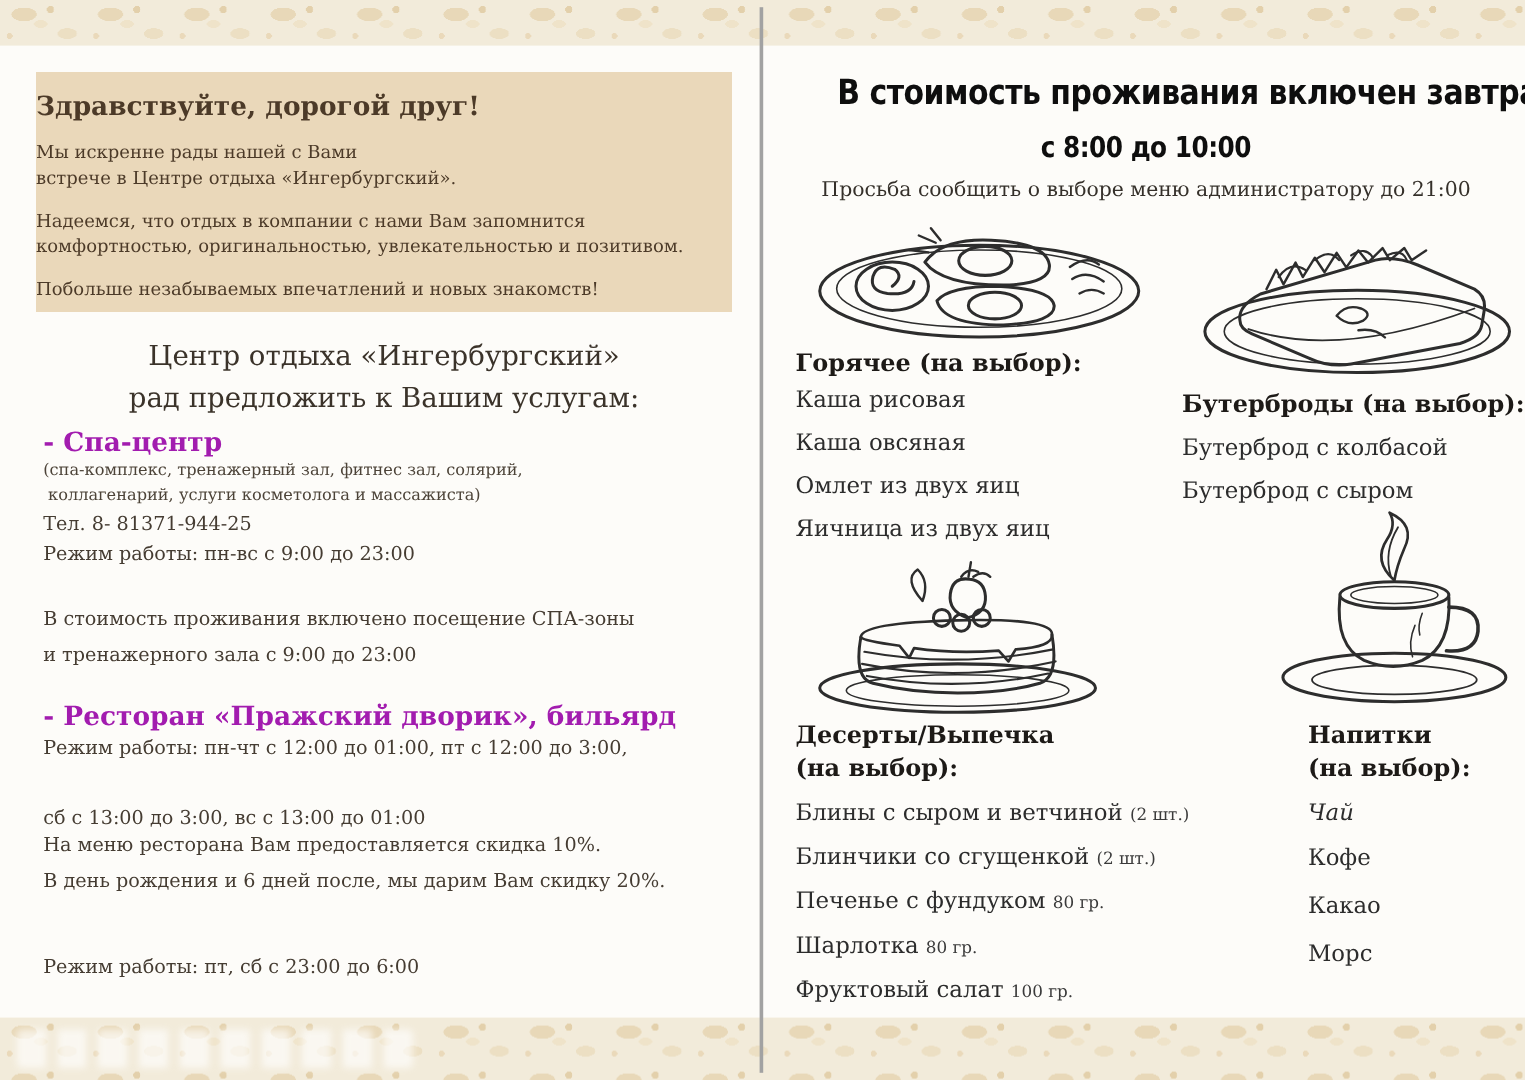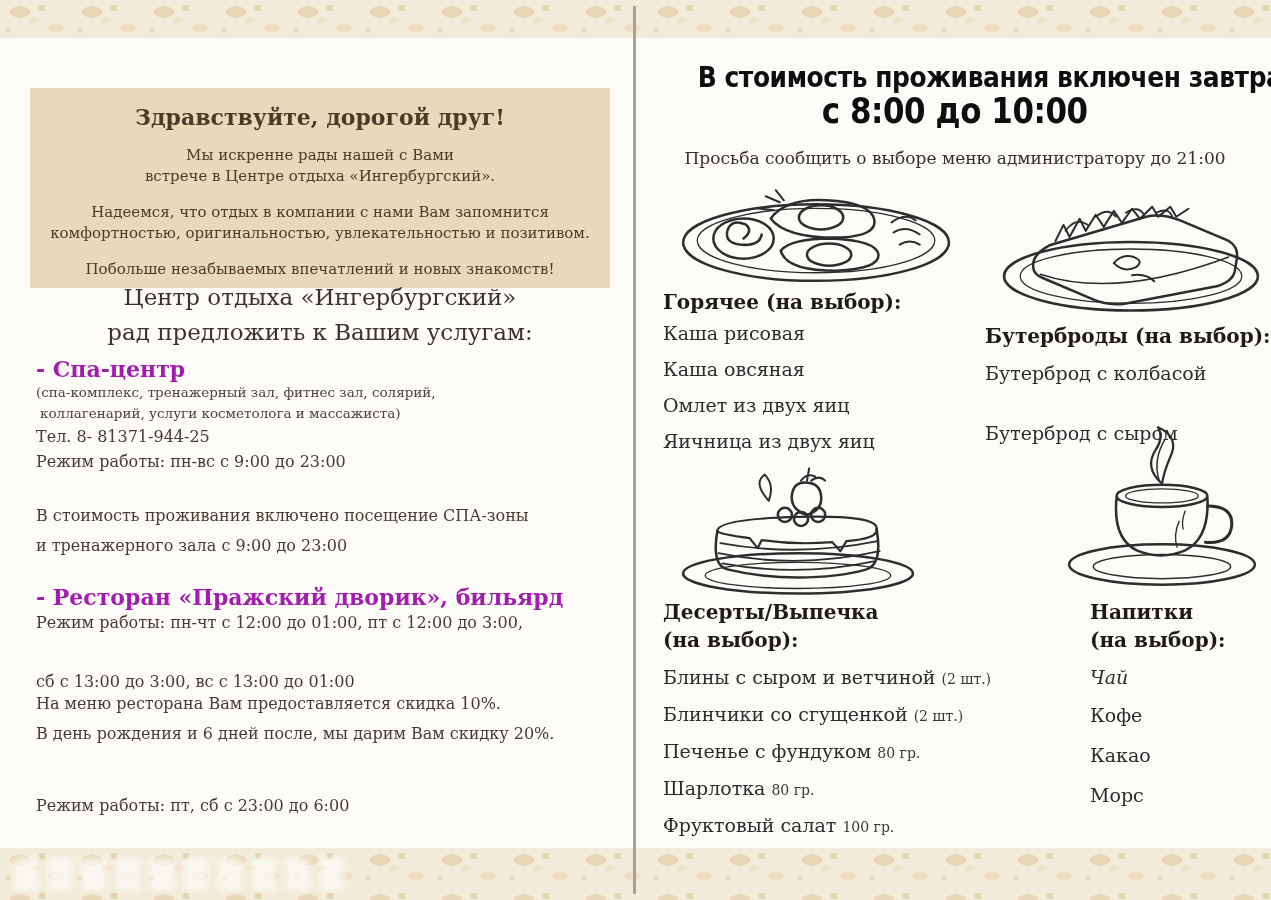--- a/index.html
+++ b/index.html
@@ -27,21 +27,21 @@
   }
   .watermark {
     position:absolute; left:14px; bottom:10px; width:330px; height:32px;
     background:repeating-linear-gradient(90deg, rgba(255,255,255,.8) 0 24px, rgba(255,255,255,0) 24px 34px);
     filter:blur(3px); border-radius:4px; opacity:.8;
   }
   .abs { position:absolute; }
   
   .welcome-box {
     position:absolute; left:30px; top:60px; width:580px; height:200px;
-    background:#ead8ba; color:#4c3a28; text-align:center;margin-top:28px;
+    background:#ead8ba; color:#4c3a28; text-align:left;
   }
   .welcome-title { margin-top:16px; font-size:22px; font-weight:bold; }
   .welcome-p { font-size:15px; line-height:21px; margin-top:15px; }
   .svc-heading {
     position:absolute; left:30px; top:280px; width:580px; text-align:center;
     font-size:23px; color:#3b332a; line-height:35px;
   }
   .item-title { font-size:22px; font-weight:bold; color:#a21caf; }
   .body-line  { font-size:16px; color:#453c32; }
   .small-line { font-size:13.5px; color:#4c4338; }
@@ -98,21 +98,21 @@
   <div class="abs body-line" style="left:36px; top:613px;">Режим работы: пн-чт с 12:00 до 01:00, пт с 12:00 до 3:00,</div>
   <div class="abs body-line" style="left:36px; top:672px;">сб с 13:00 до 3:00, вс с 13:00 до 01:00</div>
   <div class="abs body-line" style="left:36px; top:694px;">На меню ресторана Вам предоставляется скидка 10%.</div>
   <div class="abs body-line" style="left:36px; top:724px;">В день рождения и 6 дней после, мы дарим Вам скидку 20%.</div>
 
   <div class="abs body-line" style="left:36px; top:796px;">Режим работы: пт, сб с 23:00 до 6:00</div>
 
   <div class="big-title" style="top:60px; font-size:29px;">
     <span>В стоимость проживания включен завтрак.</span>
   </div>
-  <div class="big-title" style="top:90px; font-size:36px;text-decoration:underline;">
+  <div class="big-title" style="top:109px; font-size:24px;text-decoration:underline;">
     <span>с 8:00 до 10:00</span>
   </div>
   <div class="abs" style="left:648px; top:148px; width:614px; text-align:center; font-size:17px; color:#35302a;">Просьба сообщить о выборе меню администратору до 21:00</div>
 
   <div class="sketch" style="left:665px; top:180px; width:292px; height:106px;">
     <svg viewBox="0 0 290 105">
       <g fill="none" stroke="#2d2d2d" stroke-width="2.5" stroke-linecap="round" stroke-linejoin="round">
         <ellipse cx="150" cy="62" rx="132" ry="38"></ellipse>
         <ellipse cx="150" cy="60" rx="118" ry="32" stroke-width="1.3"></ellipse>
         <path d="M105,38 Q120,18 160,20 Q205,22 208,40 Q210,55 175,57 Q120,58 105,38 Z"></path>
@@ -142,21 +142,21 @@
   </div>
 
   <div class="abs menu-heading" style="left:663px; top:288px;">Горячее (на выбор):</div>
   <div class="abs menu-item" style="left:663px; top:322px;">Каша рисовая</div>
   <div class="abs menu-item" style="left:663px; top:358px;">Каша овсяная</div>
   <div class="abs menu-item" style="left:663px; top:394px;">Омлет из двух яиц</div>
   <div class="abs menu-item" style="left:663px; top:430px;">Яичница из двух яиц</div>
 
   <div class="abs menu-heading" style="left:985px; top:322px;">Бутерброды (на выбор):</div>
   <div class="abs menu-item" style="left:985px; top:362px;">Бутерброд с колбасой</div>
-  <div class="abs menu-item" style="left:985px; top:422px;">Бутерброд с сыром</div>
+  <div class="abs menu-item" style="left:985px; top:398px;">Бутерброд с сыром</div>
 
   <div class="sketch" style="left:672px; top:452px; width:252px; height:147px;">
     <svg viewBox="0 0 250 145">
       <g fill="none" stroke="#2d2d2d" stroke-width="2.5" stroke-linecap="round" stroke-linejoin="round">
         <ellipse cx="125" cy="120" rx="114" ry="20"></ellipse>
         <ellipse cx="125" cy="122" rx="92" ry="13" stroke-width="1.3"></ellipse>
         <path d="M45,78 q-6,34 10,38 q32,8 70,8 q40,0 68,-8 q16,-5 10,-40"></path>
         <path d="M48,90 q77,14 156,-2 M46,100 q79,16 160,-2 M50,110 q75,14 150,-2" stroke-width="1.8"></path>
         <path d="M45,78 q0,-12 80,-14 q80,-2 78,12 q1,10 -30,12 l-6,10 l-8,-9 q-36,3 -70,-2 l-4,8 l-8,-10 q-30,-4 -32,-7 Z" stroke-width="2.2"></path>
         <path d="M135,30 q-14,-2 -16,12 q-2,14 14,20 q16,-4 15,-18 q-1,-13 -13,-14 Z"></path>

